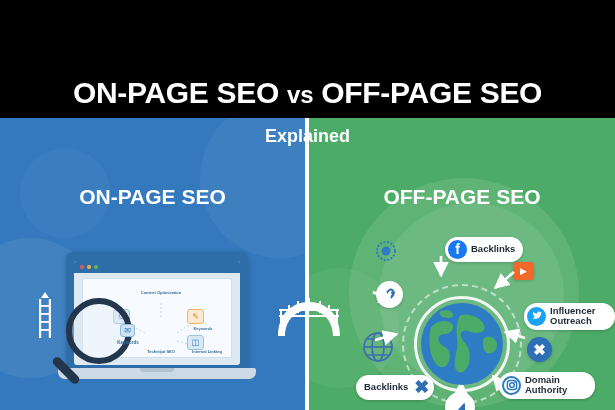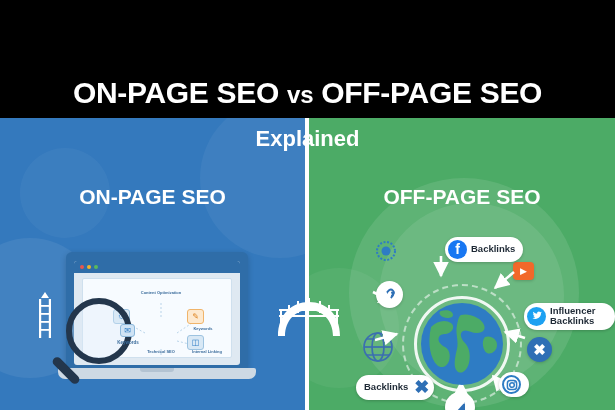--- a/index.html
+++ b/index.html
@@ -40,21 +40,21 @@
   .blob-l2 { left: 200px; top: -20px; width: 160px; height: 160px; background: rgba(255,255,255,.05); }
   .blob-l3 { left: 20px;  top: 30px;  width: 90px;  height: 90px;  background: rgba(255,255,255,.04); }
   .blob-r1 { left: 40px;  top: 60px;  width: 230px; height: 230px; background: rgba(255,255,255,.10); }
   .blob-r2 { left: 70px;  top: 85px;  width: 185px; height: 185px; background: rgba(255,255,255,.09); }
   .blob-r3 { left: -30px; top: 150px; width: 120px; height: 120px; background: rgba(255,255,255,.05); }
 
   
   .subtitle {
     position: absolute; left: 0; top: 126px; width: 615px;
     text-align: center; color: #ffffff;
-    font-size: 22px; font-weight: bold;
+    font-size: 18px; font-weight: bold;
   }
 
   
   .panel-head {
     position: absolute; top: 185px;
     text-align: center; color: #ffffff;
     font-size: 21px; font-weight: bold; white-space: nowrap;
   }
   .head-left  { left: 0;   width: 305px; }
   .head-right { left: 309px; width: 306px; }
@@ -376,31 +376,32 @@
   <div class="badge" style="left:524px;top:303px;white-space:normal;max-width:92px;">
     <span class="badge-ico ico-tw">
       <svg width="12" height="12" viewBox="0 0 12 12">
         <path d="M11 2.4c-.4.2-.8.3-1.2.4.4-.3.7-.7.8-1.1-.4.3-.9.4-1.3.5C8.9 1.8 8.4 1.6 7.9 1.6
                  c-1 0-1.8.8-1.8 1.8 0 .1 0 .3.1.4-1.5-.1-2.9-.8-3.8-2 -.2.3-.3.6-.3 1
                  0 .6.3 1.2.8 1.5-.3 0-.6-.1-.8-.2 0 .9.6 1.6 1.4 1.8-.2.1-.4.1-.6.1-.1 0-.3 0-.4 0
                  .2.7.9 1.2 1.7 1.2-.6.5-1.4.8-2.3.8-.2 0-.3 0-.5 0 .9.6 1.9.9 3 .9
                  3.6 0 5.6-3 5.6-5.6V3c.4-.3.7-.6 1-1z" fill="#fff"></path>
       </svg>
     </span>
-    <span>Influencer Backlinks</span>
+    <span>Influencer Outreach</span>
   </div>
 
   <div class="badge" style="left:499px;top:372px;white-space:normal;max-width:96px;">
     <span class="badge-ico ico-ig">
       <svg width="12" height="12" viewBox="0 0 12 12">
         <rect x="1.4" y="1.4" width="9.2" height="9.2" rx="2.8" fill="none" stroke="#2e7cc4" stroke-width="1.5"></rect>
         <circle cx="6" cy="6" r="2.3" fill="none" stroke="#2e7cc4" stroke-width="1.5"></circle>
         <circle cx="8.9" cy="3.1" r=".8" fill="#2e7cc4"></circle>
       </svg>
     </span>
+    <span>Domain Authority</span>
   </div>
 
   <div class="badge rev" style="left:356px;top:375px;">
     <span>Backlinks</span>
     <span class="badge-ico ico-x">✖</span>
   </div>
 
 </div>
 
 </body></html>

